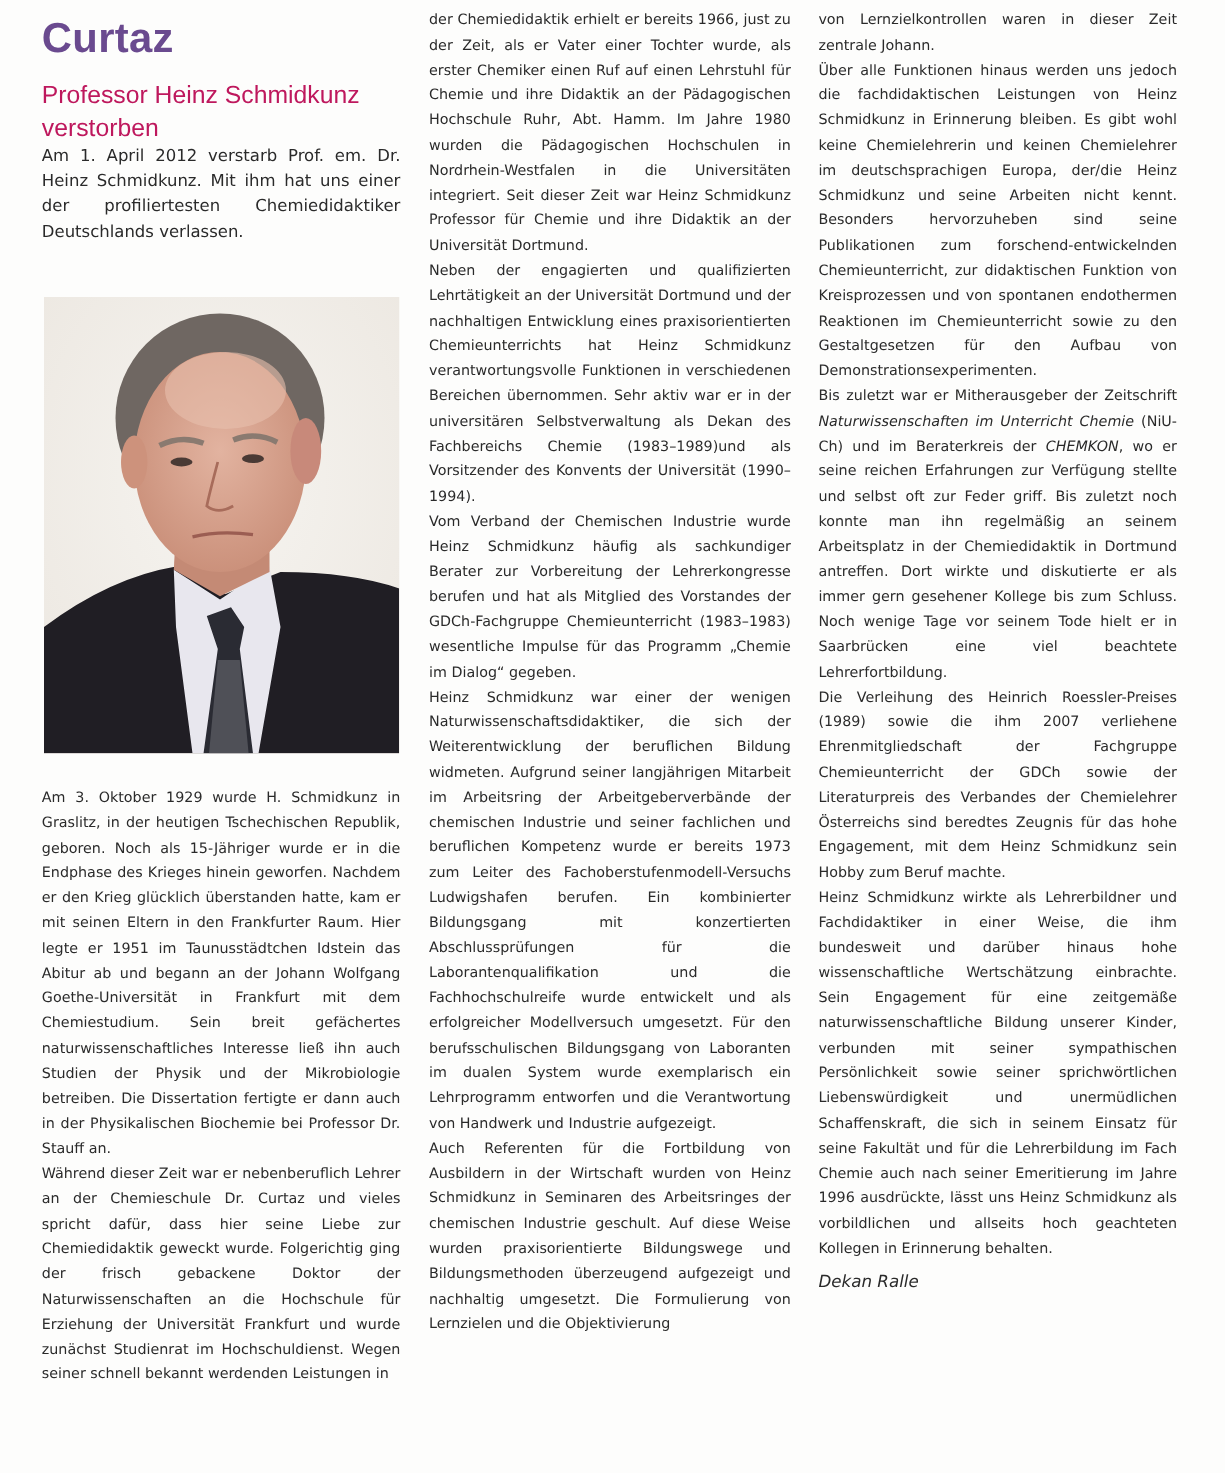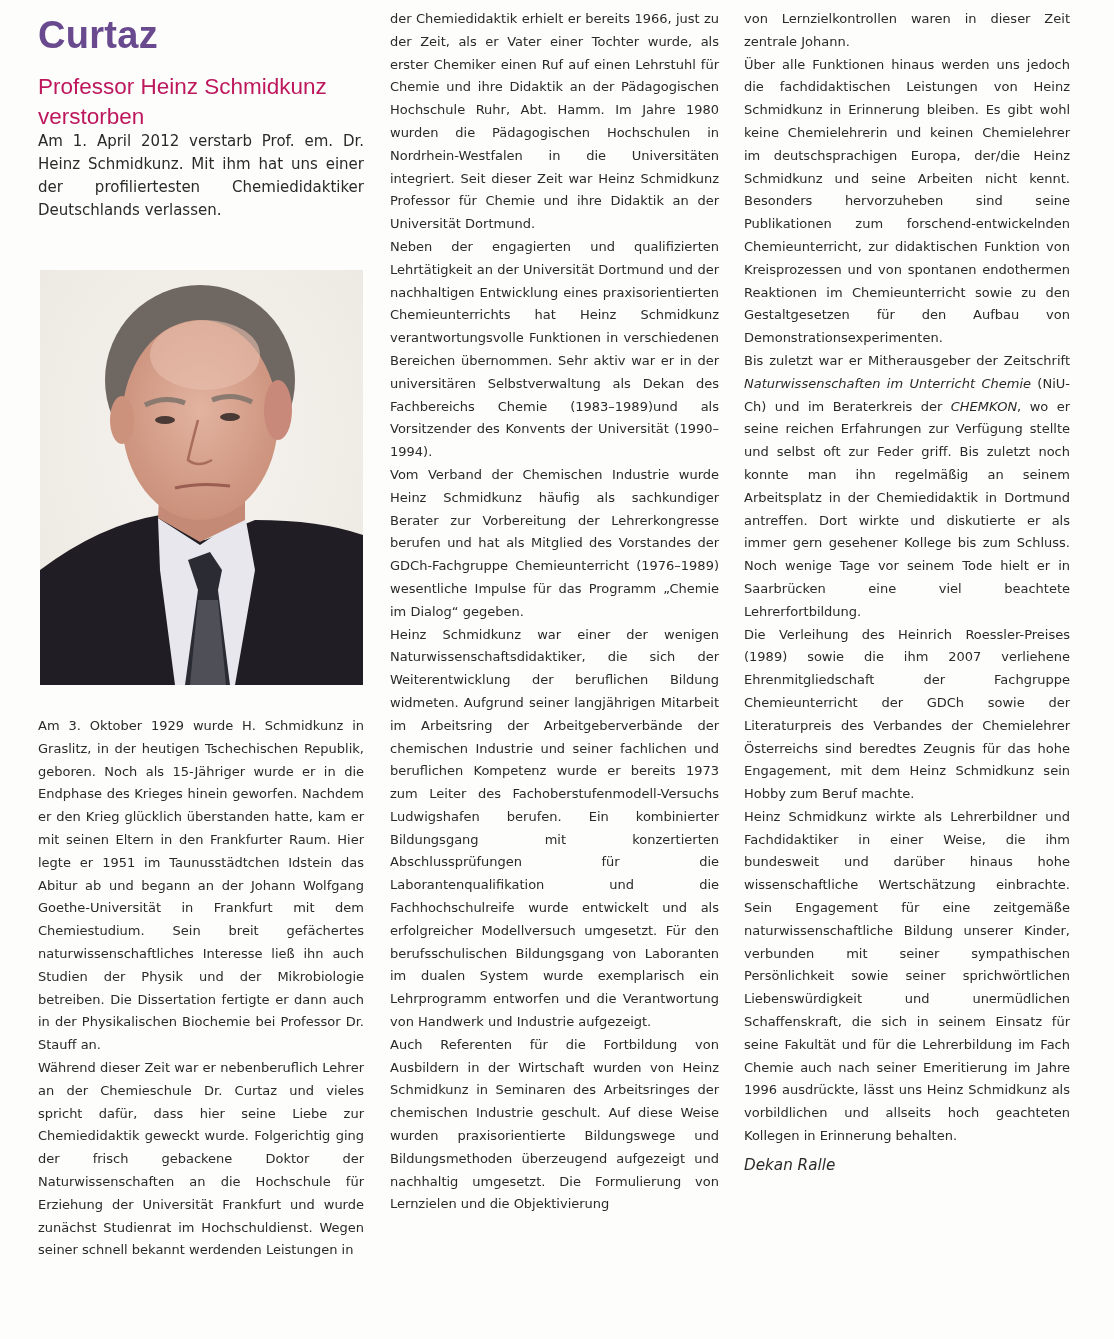--- a/index.html
+++ b/index.html
@@ -93,21 +93,21 @@
 </div>
 
 <div id="col1-body">
   <p class="p">Am 3. Oktober 1929 wurde H. Schmidkunz in Graslitz, in der heutigen Tschechischen Republik, geboren. Noch als 15-Jähriger wurde er in die Endphase des Krieges hinein geworfen. Nachdem er den Krieg glücklich überstanden hatte, kam er mit seinen Eltern in den Frankfurter Raum. Hier legte er 1951 im Taunusstädtchen Idstein das Abitur ab und begann an der Johann Wolfgang Goethe-Universität in Frankfurt mit dem Chemiestudium. Sein breit gefächertes naturwissenschaftliches Interesse ließ ihn auch Studien der Physik und der Mikrobiologie betreiben. Die Dissertation fertigte er dann auch in der Physikalischen Biochemie bei Professor Dr. Stauff an.</p>
   <p class="p">Während dieser Zeit war er nebenberuflich Lehrer an der Chemieschule Dr. Curtaz und vieles spricht dafür, dass hier seine Liebe zur Chemiedidaktik geweckt wurde. Folgerichtig ging der frisch gebackene Doktor der Naturwissenschaften an die Hochschule für Erziehung der Universität Frankfurt und wurde zunächst Studienrat im Hochschuldienst. Wegen seiner schnell bekannt werdenden Leistungen in</p>
 </div>
 
 <div id="col2" class="col">
   <p class="p">der Chemiedidaktik erhielt er bereits 1966, just zu der Zeit, als er Vater einer Tochter wurde, als erster Chemiker einen Ruf auf einen Lehrstuhl für Chemie und ihre Didaktik an der Pädagogischen Hochschule Ruhr, Abt. Hamm. Im Jahre 1980 wurden die Pädagogischen Hochschulen in Nordrhein-Westfalen in die Universitäten integriert. Seit dieser Zeit war Heinz Schmidkunz Professor für Chemie und ihre Didaktik an der Universität Dortmund.</p>
   <p class="p">Neben der engagierten und qualifizierten Lehrtätigkeit an der Universität Dortmund und der nachhaltigen Entwicklung eines praxisorientierten Chemieunterrichts hat Heinz Schmidkunz verantwortungsvolle Funktionen in verschiedenen Bereichen übernommen. Sehr aktiv war er in der universitären Selbstverwaltung als Dekan des Fachbereichs Chemie (1983–1989)und als Vorsitzender des Konvents der Universität (1990–1994).</p>
-  <p class="p">Vom Verband der Chemischen Industrie wurde Heinz Schmidkunz häufig als sachkundiger Berater zur Vorbereitung der Lehrerkongresse berufen und hat als Mitglied des Vorstandes der GDCh-Fachgruppe Chemieunterricht (1976–1989) wesentliche Impulse für das Programm „Chemie im Dialog“ gegeben.</p>
+  <p class="p">Vom Verband der Chemischen Industrie wurde Heinz Schmidkunz häufig als sachkundiger Berater zur Vorbereitung der Lehrerkongresse berufen und hat als Mitglied des Vorstandes der GDCh-Fachgruppe Chemieunterricht (1983–1983) wesentliche Impulse für das Programm „Chemie im Dialog“ gegeben.</p>
   <p class="p">Heinz Schmidkunz war einer der wenigen Naturwissenschaftsdidaktiker, die sich der Weiterentwicklung der beruflichen Bildung widmeten. Aufgrund seiner langjährigen Mitarbeit im Arbeitsring der Arbeitgeberverbände der chemischen Industrie und seiner fachlichen und beruflichen Kompetenz wurde er bereits 1973 zum Leiter des Fachoberstufenmodell-Versuchs Ludwigshafen berufen. Ein kombinierter Bildungsgang mit konzertierten Abschlussprüfungen für die Laborantenqualifikation und die Fachhochschulreife wurde entwickelt und als erfolgreicher Modellversuch umgesetzt. Für den berufsschulischen Bildungsgang von Laboranten im dualen System wurde exemplarisch ein Lehrprogramm entworfen und die Verantwortung von Handwerk und Industrie aufgezeigt.</p>
   <p class="p">Auch Referenten für die Fortbildung von Ausbildern in der Wirtschaft wurden von Heinz Schmidkunz in Seminaren des Arbeitsringes der chemischen Industrie geschult. Auf diese Weise wurden praxisorientierte Bildungswege und Bildungsmethoden überzeugend aufgezeigt und nachhaltig umgesetzt. Die Formulierung von Lernzielen und die Objektivierung</p>
 </div>
 
 <div id="col3" class="col">
   <p class="p">von Lernzielkontrollen waren in dieser Zeit zentrale Johann.</p>
   <p class="p">Über alle Funktionen hinaus werden uns jedoch die fachdidaktischen Leistungen von Heinz Schmidkunz in Erinnerung bleiben. Es gibt wohl keine Chemielehrerin und keinen Chemielehrer im deutschsprachigen Europa, der/die Heinz Schmidkunz und seine Arbeiten nicht kennt. Besonders hervorzuheben sind seine Publikationen zum forschend-entwickelnden Chemieunterricht, zur didaktischen Funktion von Kreisprozessen und von spontanen endothermen Reaktionen im Chemieunterricht sowie zu den Gestaltgesetzen für den Aufbau von Demonstrationsexperimenten.</p>
   <p class="p"><span>Bis zuletzt war er Mitherausgeber der Zeitschrift </span><i class="em">Naturwissenschaften im Unterricht Chemie</i><span> (NiU-Ch) und im Beraterkreis der </span><i class="em">CHEMKON</i><span>, wo er seine reichen Erfahrungen zur Verfügung stellte und selbst oft zur Feder griff. Bis zuletzt noch konnte man ihn regelmäßig an seinem Arbeitsplatz in der Chemiedidaktik in Dortmund antreffen. Dort wirkte und diskutierte er als immer gern gesehener Kollege bis zum Schluss. Noch wenige Tage vor seinem Tode hielt er in Saarbrücken eine viel beachtete Lehrerfortbildung.</span></p>
   <p class="p">Die Verleihung des Heinrich Roessler-Preises (1989) sowie die ihm 2007 verliehene Ehrenmitgliedschaft der Fachgruppe Chemieunterricht der GDCh sowie der Literaturpreis des Verbandes der Chemielehrer Österreichs sind beredtes Zeugnis für das hohe Engagement, mit dem Heinz Schmidkunz sein Hobby zum Beruf machte.</p>
   <p class="p">Heinz Schmidkunz wirkte als Lehrerbildner und Fachdidaktiker in einer Weise, die ihm bundesweit und darüber hinaus hohe wissenschaftliche Wertschätzung einbrachte. Sein Engagement für eine zeitgemäße naturwissenschaftliche Bildung unserer Kinder, verbunden mit seiner sympathischen Persönlichkeit sowie seiner sprichwörtlichen Liebenswürdigkeit und unermüdlichen Schaffenskraft, die sich in seinem Einsatz für seine Fakultät und für die Lehrerbildung im Fach Chemie auch nach seiner Emeritierung im Jahre 1996 ausdrückte, lässt uns Heinz Schmidkunz als vorbildlichen und allseits hoch geachteten Kollegen in Erinnerung behalten.</p>

